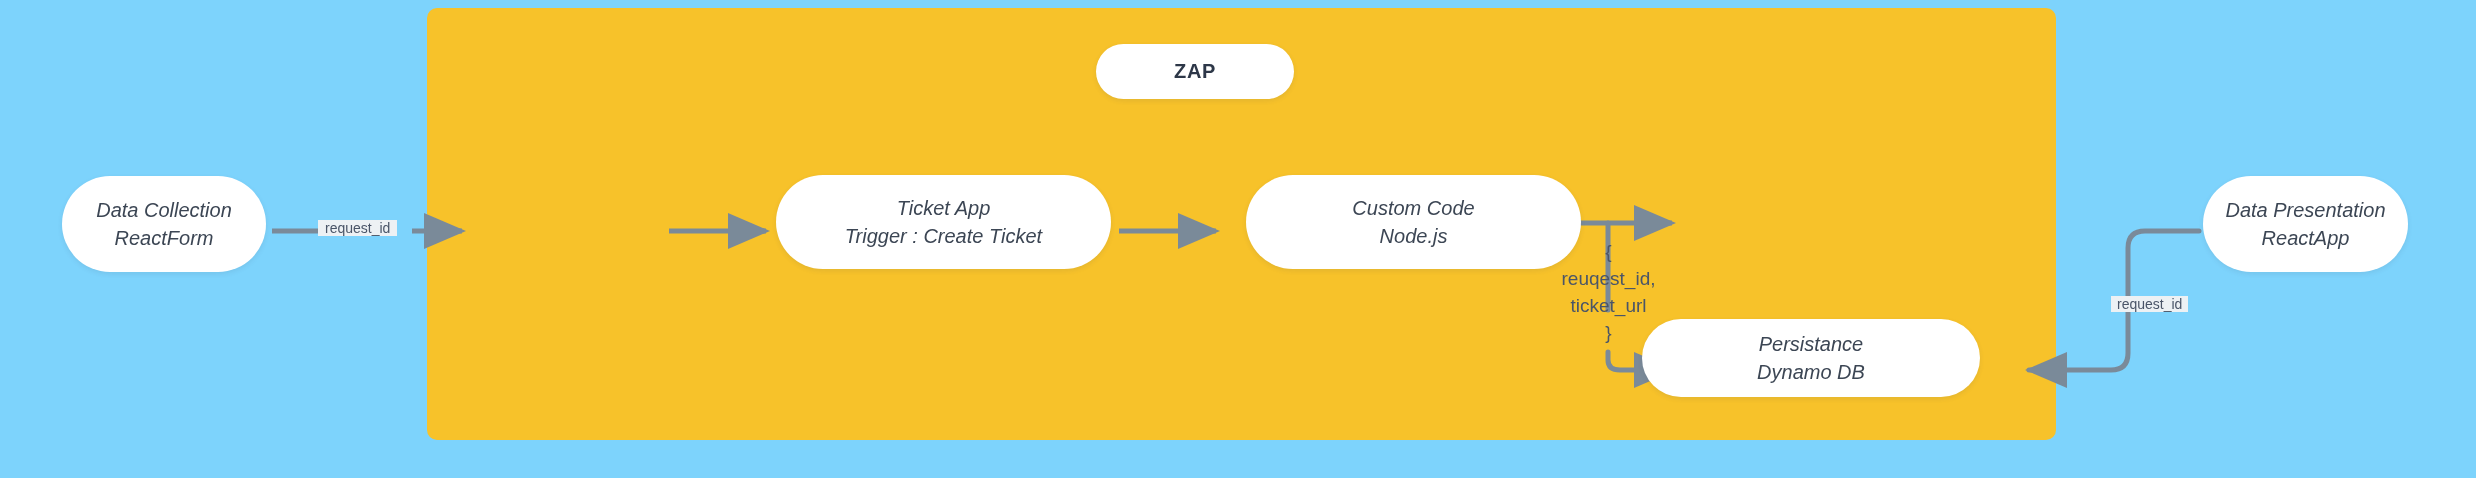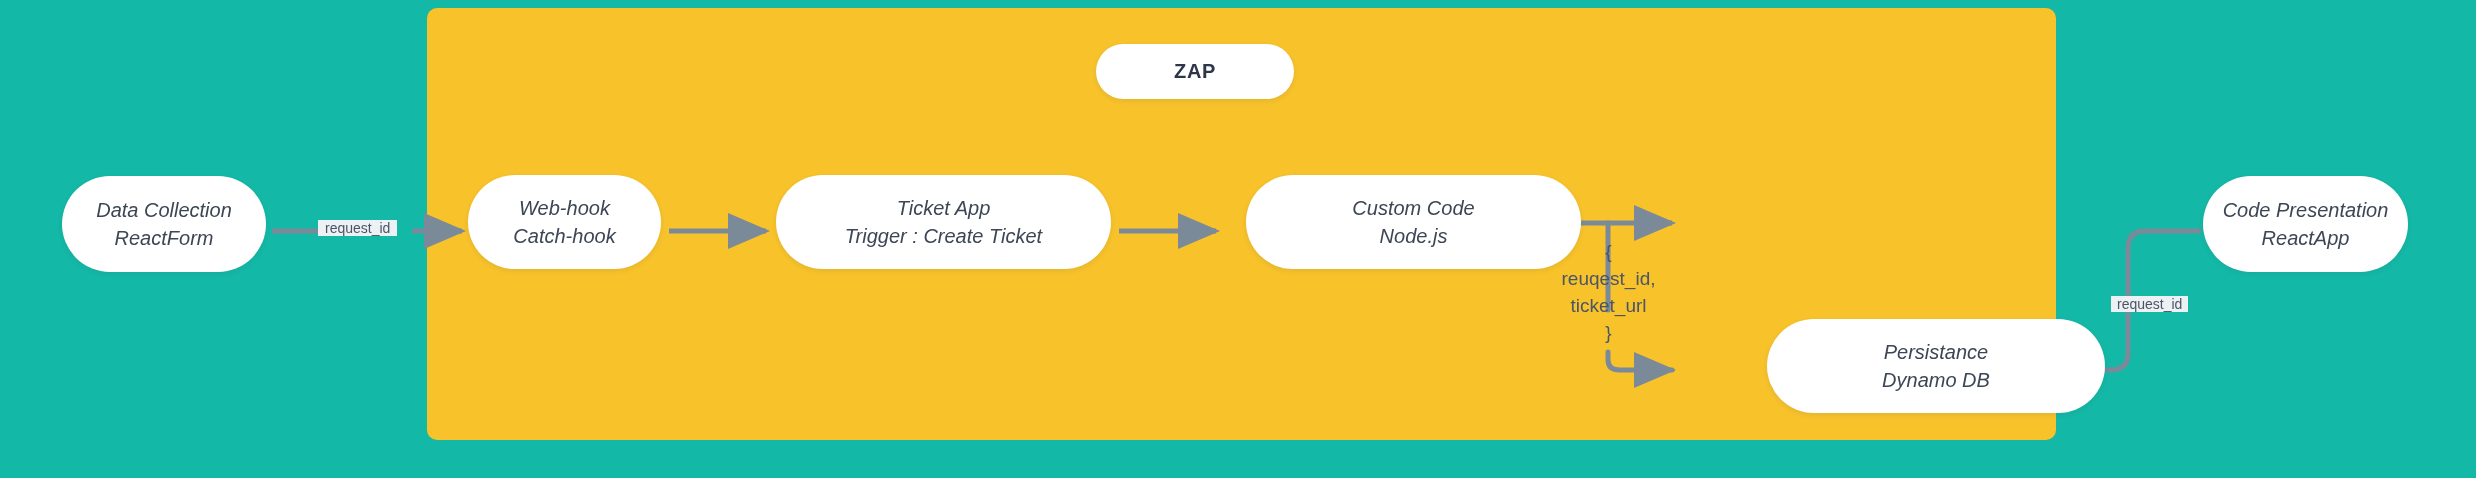--- a/index.html
+++ b/index.html
@@ -8,21 +8,21 @@
     padding: 0;
     background: #edf1f4;
   }
   body {
     font-family: "Liberation Sans", sans-serif;
   }
   #canvas {
     position: relative;
     width: 2476px;
     height: 478px;
-    background: #14b8a6;
+    background: #7dd3fc;
     overflow: hidden;
   }
   #zap-panel {
     position: absolute;
     left: 427px;
     top: 8px;
     width: 1629px;
     height: 432px;
     background: #f7c22a;
     border-radius: 10px;
@@ -64,21 +64,21 @@
     font-size: 20px;
     letter-spacing: 0.6px;
     box-shadow: 0 2px 5px rgba(60,70,84,0.10);
     z-index: 6;
   }
   #node-data-collection   { left: 62px;   top: 176px; width: 204px; height: 96px; }
   #node-webhook           { left: 468px;  top: 175px; width: 193px; height: 94px; }
   #node-zendesk           { left: 776px;  top: 175px; width: 335px; height: 94px; }
   #node-custom-code       { left: 1246px; top: 175px; width: 335px; height: 94px; }
   #node-inspecction       { left: 1681px; top: 175px; width: 338px; height: 94px; }
-  #node-persistance       { left: 1767px; top: 319px; width: 338px; height: 94px; }
+  #node-persistance       { left: 1642px; top: 319px; width: 338px; height: 78px; }
   #node-data-presentation { left: 2203px; top: 176px; width: 205px; height: 96px; }
 
   #wires {
     position: absolute;
     left: 0;
     top: 0;
     width: 2476px;
     height: 478px;
     z-index: 4;
     pointer-events: none;
@@ -140,43 +140,39 @@
 
   <div class="zap-badge">
     <span>ZAP</span>
   </div>
 
   <div class="node" id="node-data-collection">
     <span class="l1">Data Collection</span>
     <span class="l2">ReactForm</span>
   </div>
 
-  <div class="node" id="node-webhook">
-    <span class="l1">Web-hook</span>
-    <span class="l2">Catch-hook</span>
-  </div>
 
   <div class="node" id="node-zendesk">
     <span class="l1">Ticket App</span>
     <span class="l2">Trigger : Create Ticket</span>
   </div>
 
   <div class="node" id="node-custom-code">
     <span class="l1">Custom Code</span>
     <span class="l2">Node.js</span>
   </div>
 
 
   <div class="node" id="node-persistance">
     <span class="l1">Persistance</span>
     <span class="l2">Dynamo DB</span>
   </div>
 
   <div class="node" id="node-data-presentation">
-    <span class="l1">Code Presentation</span>
+    <span class="l1">Data Presentation</span>
     <span class="l2">ReactApp</span>
   </div>
 
   <div class="edge-label" id="label-request-id-1">request_id</div>
 
   <div class="edge-label" id="label-request-id-2">request_id</div>
 
   <div class="edge-label" id="label-payload">
     <span>{</span>
     <span>reuqest_id,</span>

